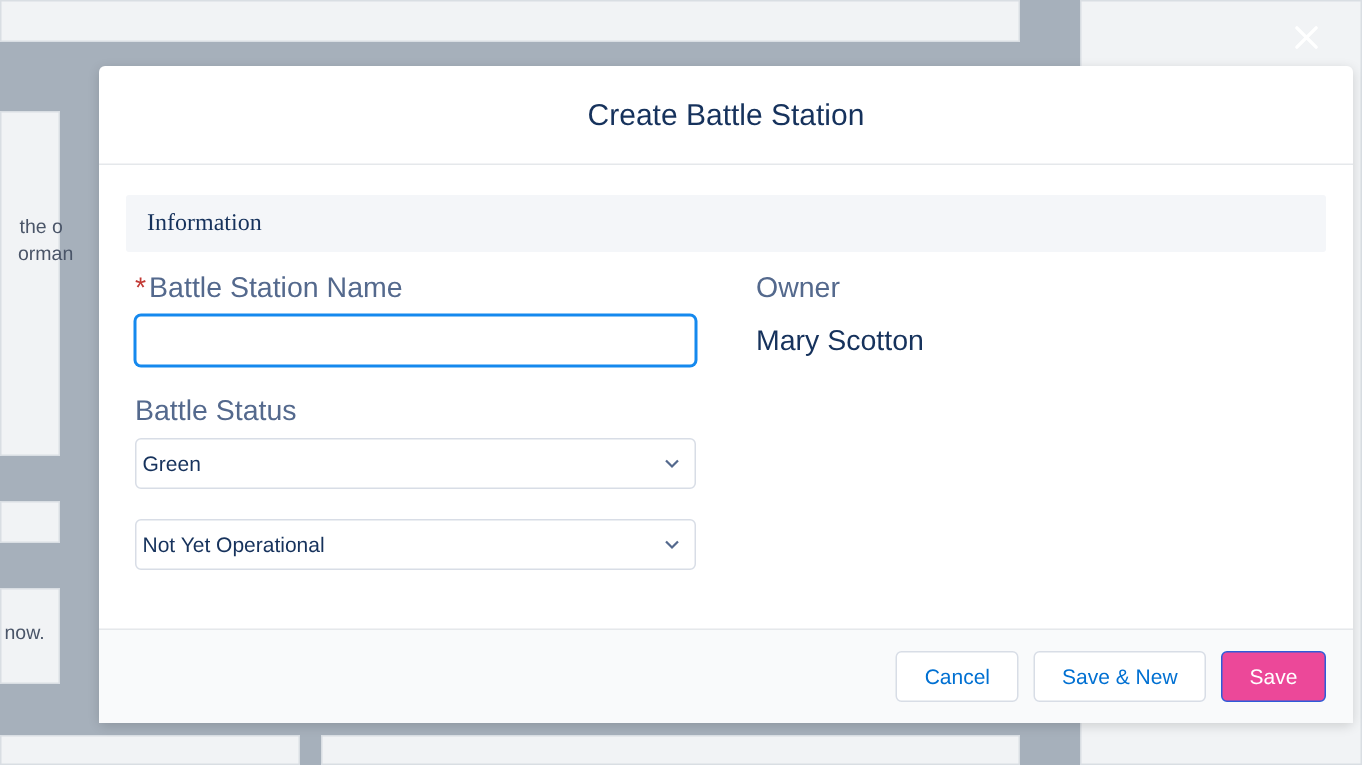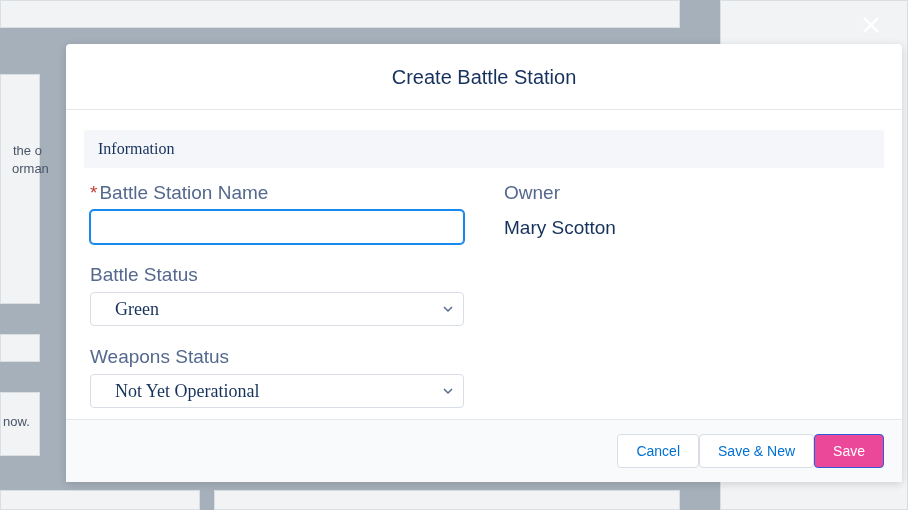--- a/index.html
+++ b/index.html
@@ -121,31 +121,30 @@
       color: #16325c;
       box-shadow: 0 0 0 1px #1589ee;
     }
     .select-wrap {
       position: relative;
       width: 100%;
     }
     .select-input {
       width: 100%;
       height: 34px;
-      padding: 0 30px 0 24px;
+      padding: 0 30px 0 4px;
       border: 1px solid #d8dde6;
       border-radius: 4px;
       background: #fff;
-      font-size: 18px;
+      font-size: 14px;
       color: #16325c;
       text-align: left;
       cursor: pointer;
       display: flex;
       align-items: center;
-      font-family: Liberation Serif, serif;
     }
     .select-caret {
       position: absolute;
       right: 10px;
       top: 50%;
       transform: translateY(-50%);
       pointer-events: none;
       color: #54698d;
     }
     .select-caret svg {
@@ -157,20 +156,21 @@
       font-size: 19px;
       color: #16325c;
       padding-top: 7px;
     }
     .modal-footer {
       border-top: 1px solid #e5e8eb;
       background: #f9fafb;
       padding: 14px 18px;
       display: flex;
       justify-content: flex-end;
+      gap: 10px;
     }
     .btn {
       height: 34px;
       padding: 0 18px;
       border-radius: 4px;
       font-size: 14px;
       cursor: pointer;
       border: 1px solid #d8dde6;
       background: #fff;
       color: #0070d2;
@@ -233,21 +233,20 @@
             </button>
             <span class="select-caret">
               <svg viewBox="0 0 12 12">
                   <path d="M2 4 L6 8 L10 4" fill="none" stroke="currentColor" stroke-width="1.5"></path>
                 </svg>
             </span>
           </div>
         </div>
 
         <div class="form-field">
-          <label class="field-label">Weapons Status</label>
           <div class="select-wrap">
             <button type="button" class="select-input">
               <span>Not Yet Operational</span>
             </button>
             <span class="select-caret">
               <svg viewBox="0 0 12 12">
                   <path d="M2 4 L6 8 L10 4" fill="none" stroke="currentColor" stroke-width="1.5"></path>
                 </svg>
             </span>
           </div>

